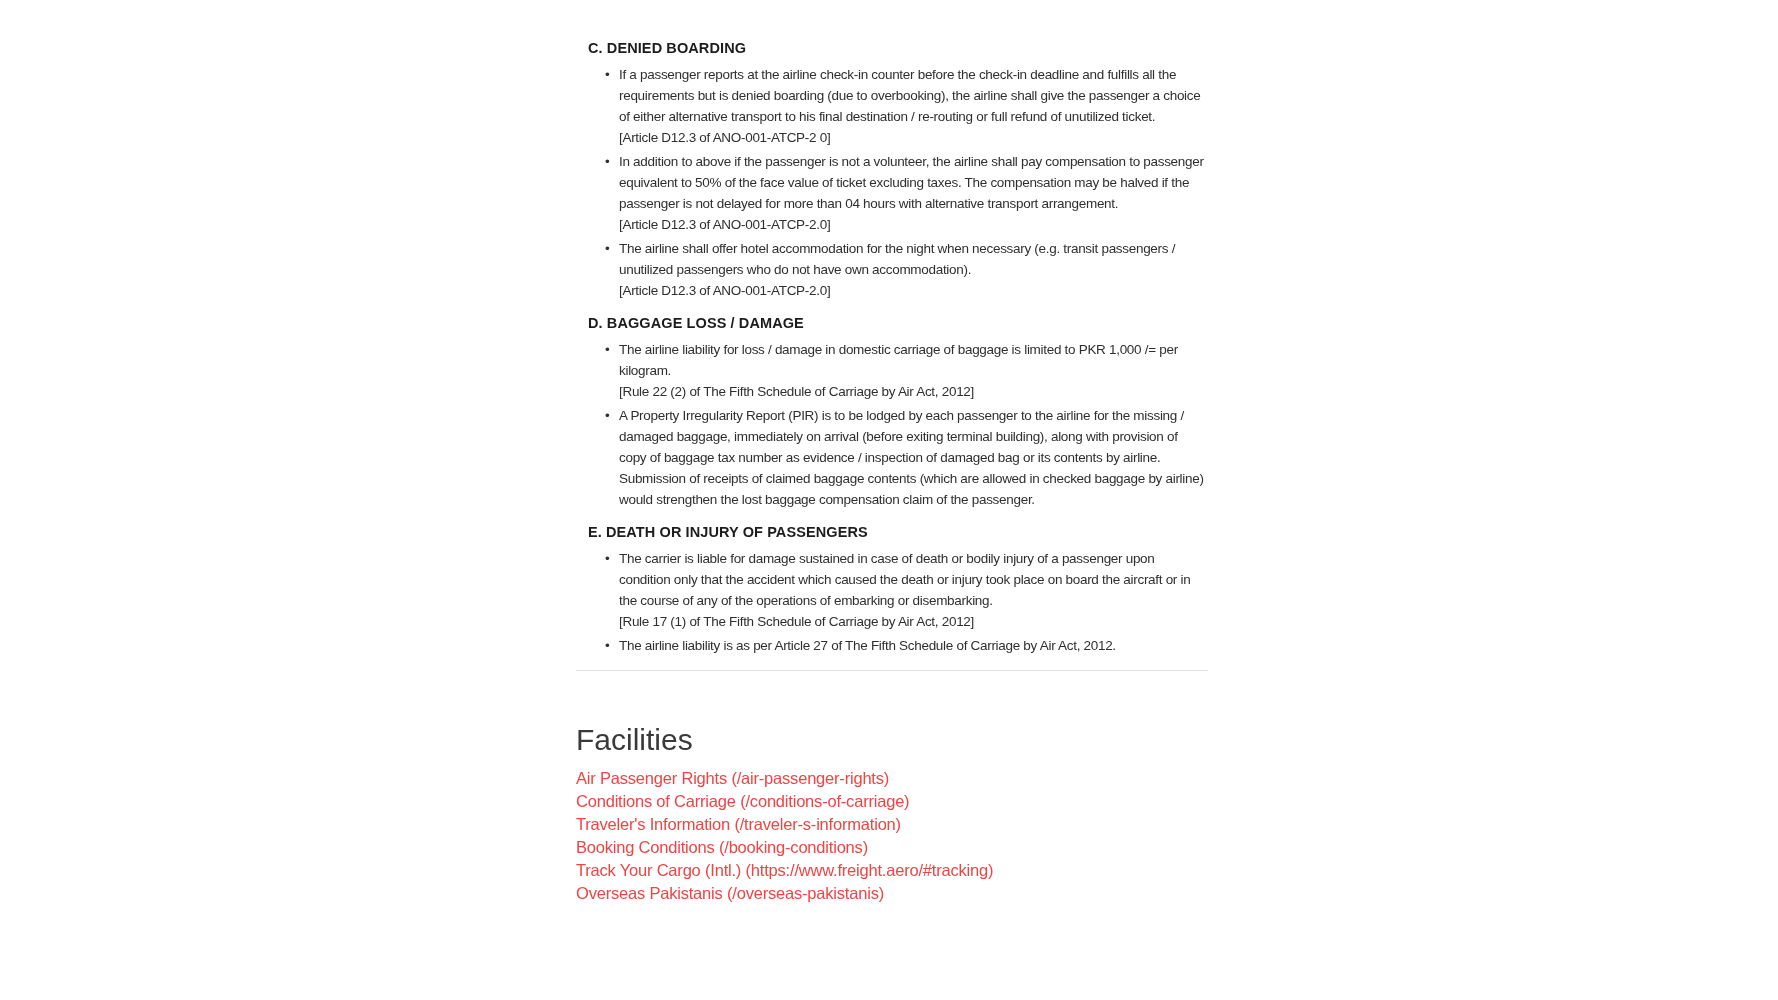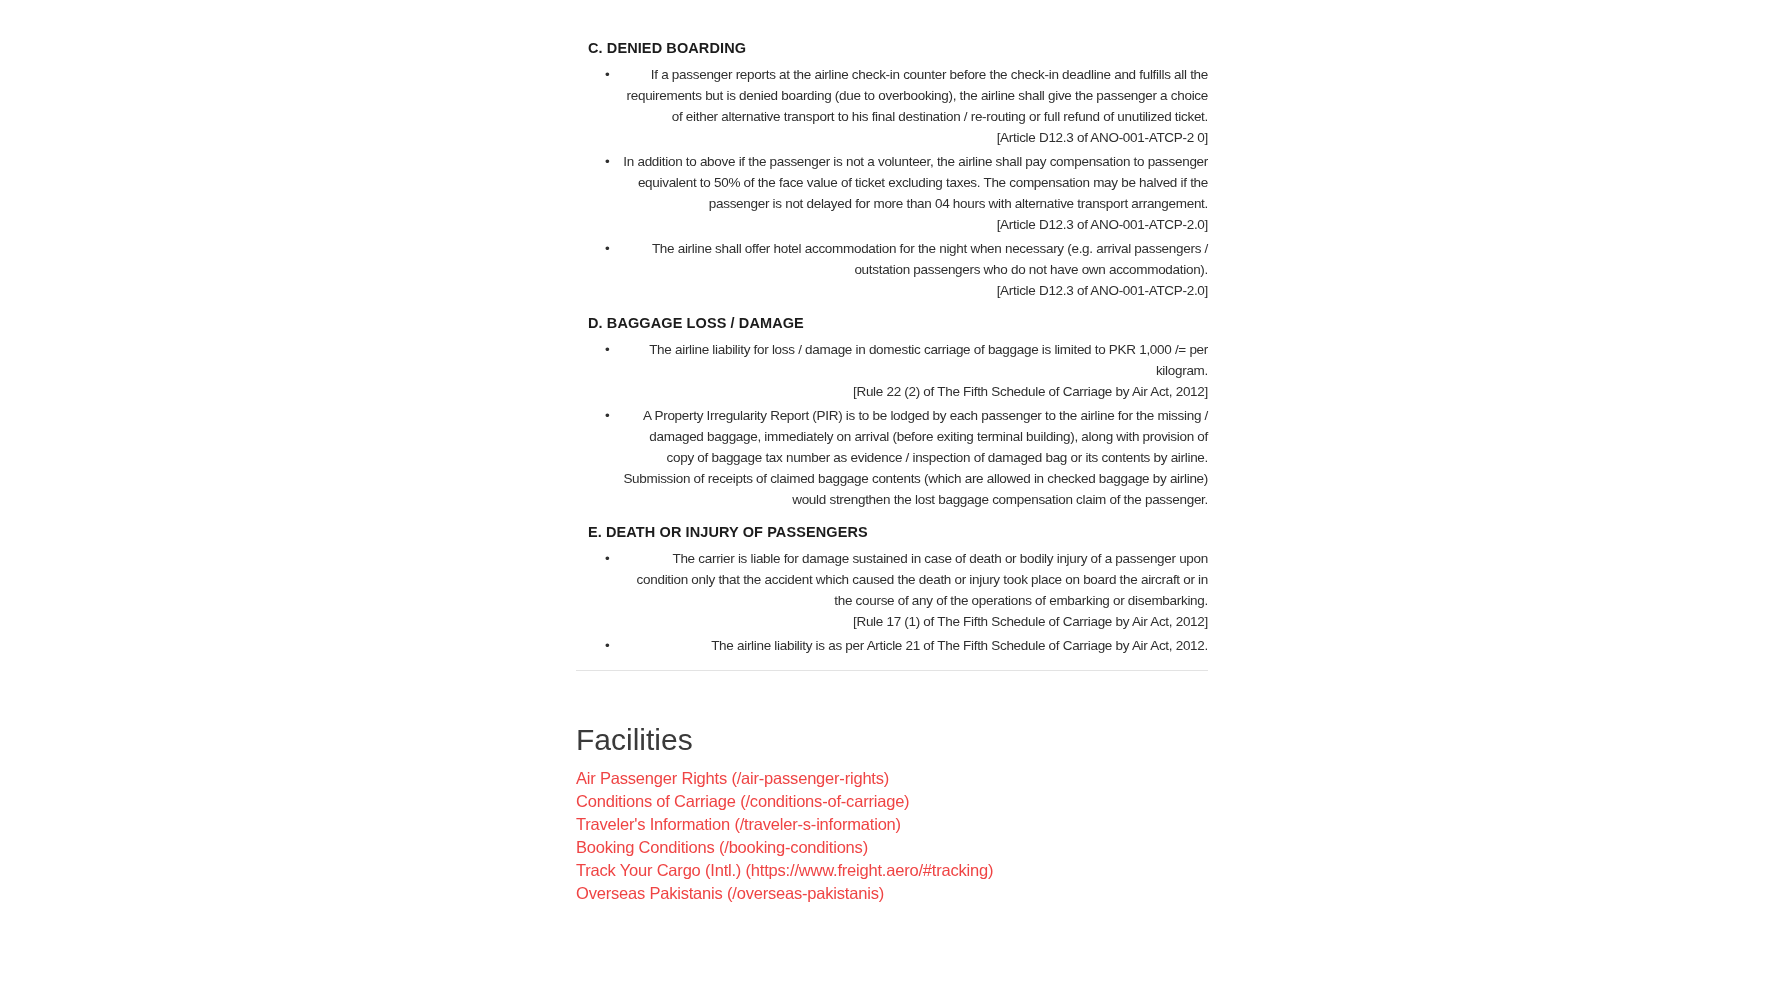--- a/index.html
+++ b/index.html
@@ -22,21 +22,20 @@
     font-weight: 700;
     color: #1c1c1c;
     letter-spacing: 0.1px;
     margin: 14px 0 8px 12px;
   }
   section:first-of-type .sec-heading { margin-top: 0; }
   ul.bullets {
     list-style: none;
     margin: 0;
     padding: 0;
-    text-align: right;
   }
   ul.bullets li {
     position: relative;
     padding-left: 43px;
     margin: 0 0 3px 0;
     font-size: 13.5px;
     line-height: 21px;
     letter-spacing: -0.3px;
     color: #2f2f2f;
   }
@@ -80,21 +79,21 @@
     <ul class="bullets">
       <li>
         <span>If a passenger reports at the airline check-in counter before the check-in deadline and fulfills all the requirements but is denied boarding (due to overbooking), the airline shall give the passenger a choice of either alternative transport to his final destination / re-routing or full refund of unutilized ticket.</span>
         <span class="citation">[Article D12.3 of ANO-001-ATCP-2 0]</span>
       </li>
       <li>
         <span>In addition to above if the passenger is not a volunteer, the airline shall pay compensation to passenger equivalent to 50% of the face value of ticket excluding taxes. The compensation may be halved if the passenger is not delayed for more than 04 hours with alternative transport arrangement.</span>
         <span class="citation">[Article D12.3 of ANO-001-ATCP-2.0]</span>
       </li>
       <li>
-        <span>The airline shall offer hotel accommodation for the night when necessary (e.g. arrival passengers / outstation passengers who do not have own accommodation).</span>
+        <span>The airline shall offer hotel accommodation for the night when necessary (e.g. transit passengers / unutilized passengers who do not have own accommodation).</span>
         <span class="citation">[Article D12.3 of ANO-001-ATCP-2.0]</span>
       </li>
     </ul>
   </section>
 
   <section>
     <h3 class="sec-heading">D. BAGGAGE LOSS / DAMAGE</h3>
     <ul class="bullets">
       <li>
         <span>The airline liability for loss / damage in domestic carriage of baggage is limited to PKR 1,000 /= per kilogram.</span>
@@ -108,21 +107,21 @@
   </section>
 
   <section>
     <h3 class="sec-heading">E. DEATH OR INJURY OF PASSENGERS</h3>
     <ul class="bullets">
       <li>
         <span>The carrier is liable for damage sustained in case of death or bodily injury of a passenger upon condition only that the accident which caused the death or injury took place on board the aircraft or in the course of any of the operations of embarking or disembarking.</span>
         <span class="citation">[Rule 17 (1) of The Fifth Schedule of Carriage by Air Act, 2012]</span>
       </li>
       <li>
-        <span>The airline liability is as per Article 21 of The Fifth Schedule of Carriage by Air Act, 2012.</span>
+        <span>The airline liability is as per Article 27 of The Fifth Schedule of Carriage by Air Act, 2012.</span>
         <span class="citation"></span>
       </li>
     </ul>
   </section>
 
   <hr class="divider">
 
   <h1 class="facilities-title">Facilities</h1>
 
   <nav>

